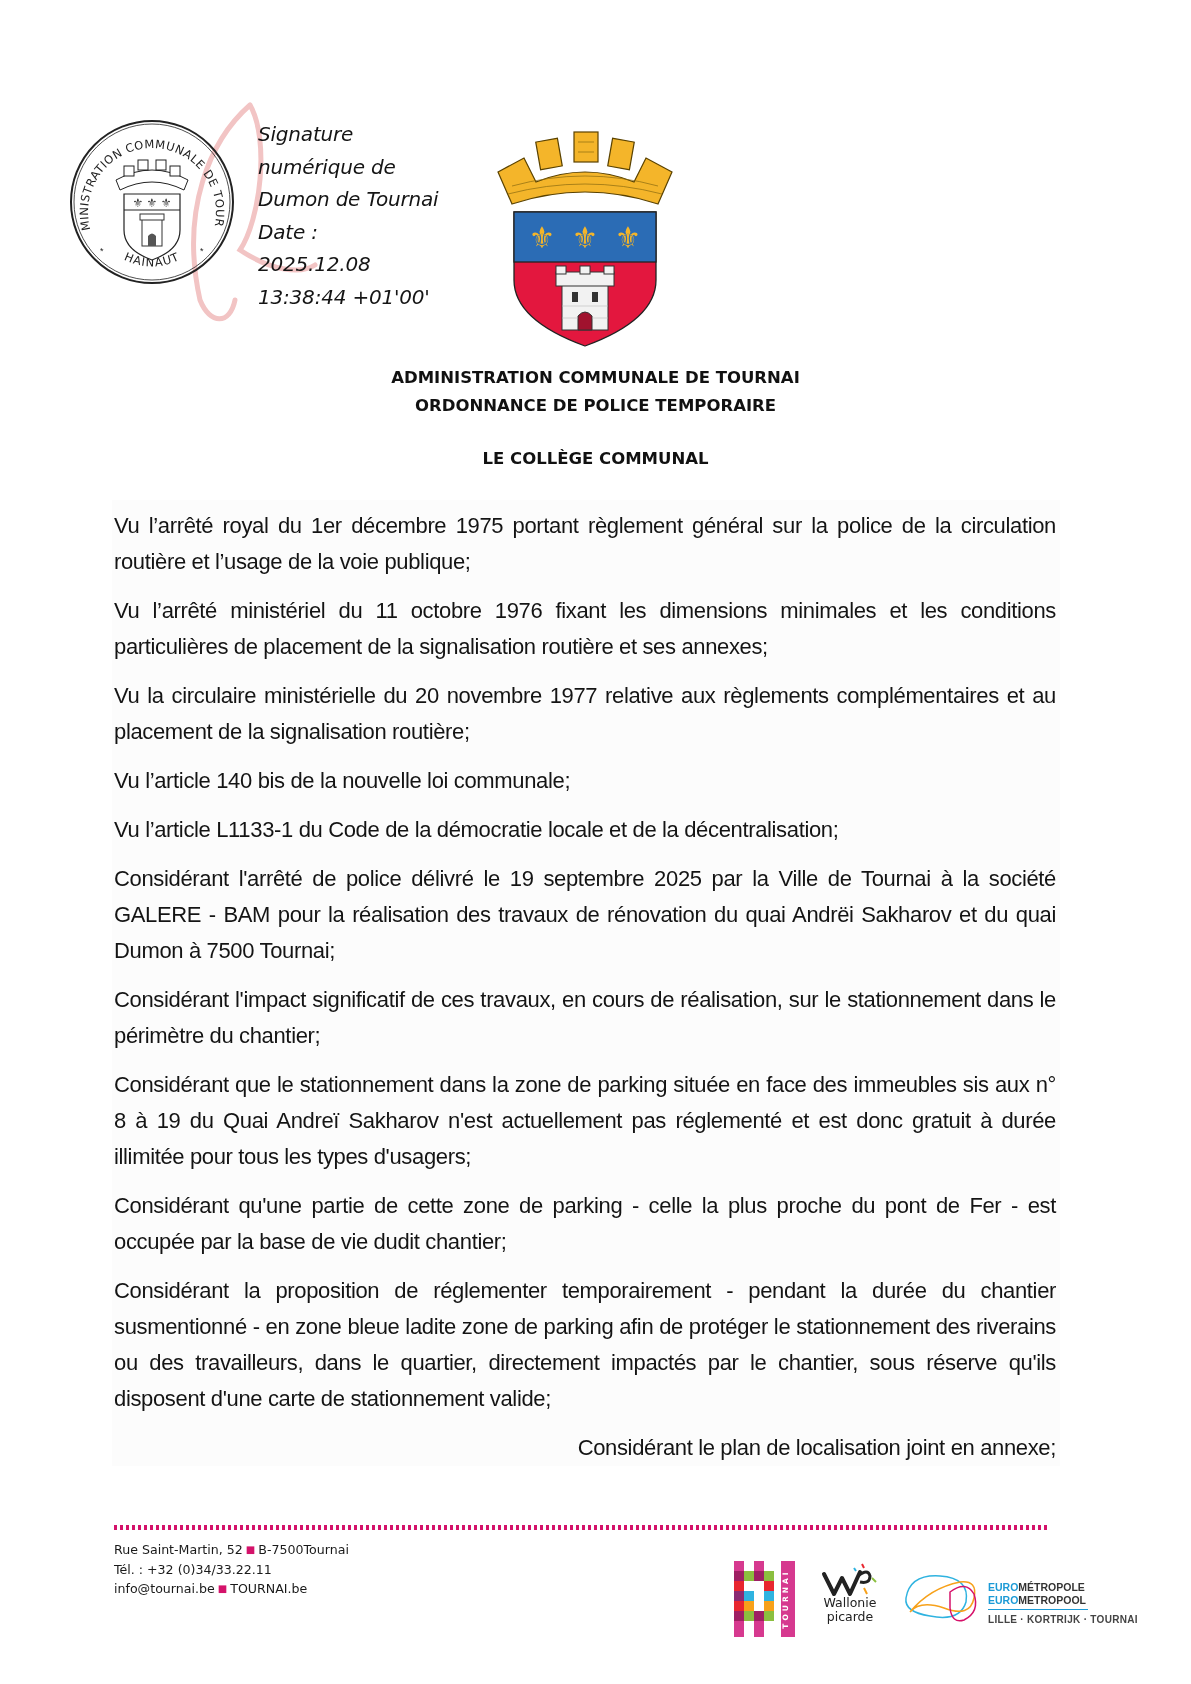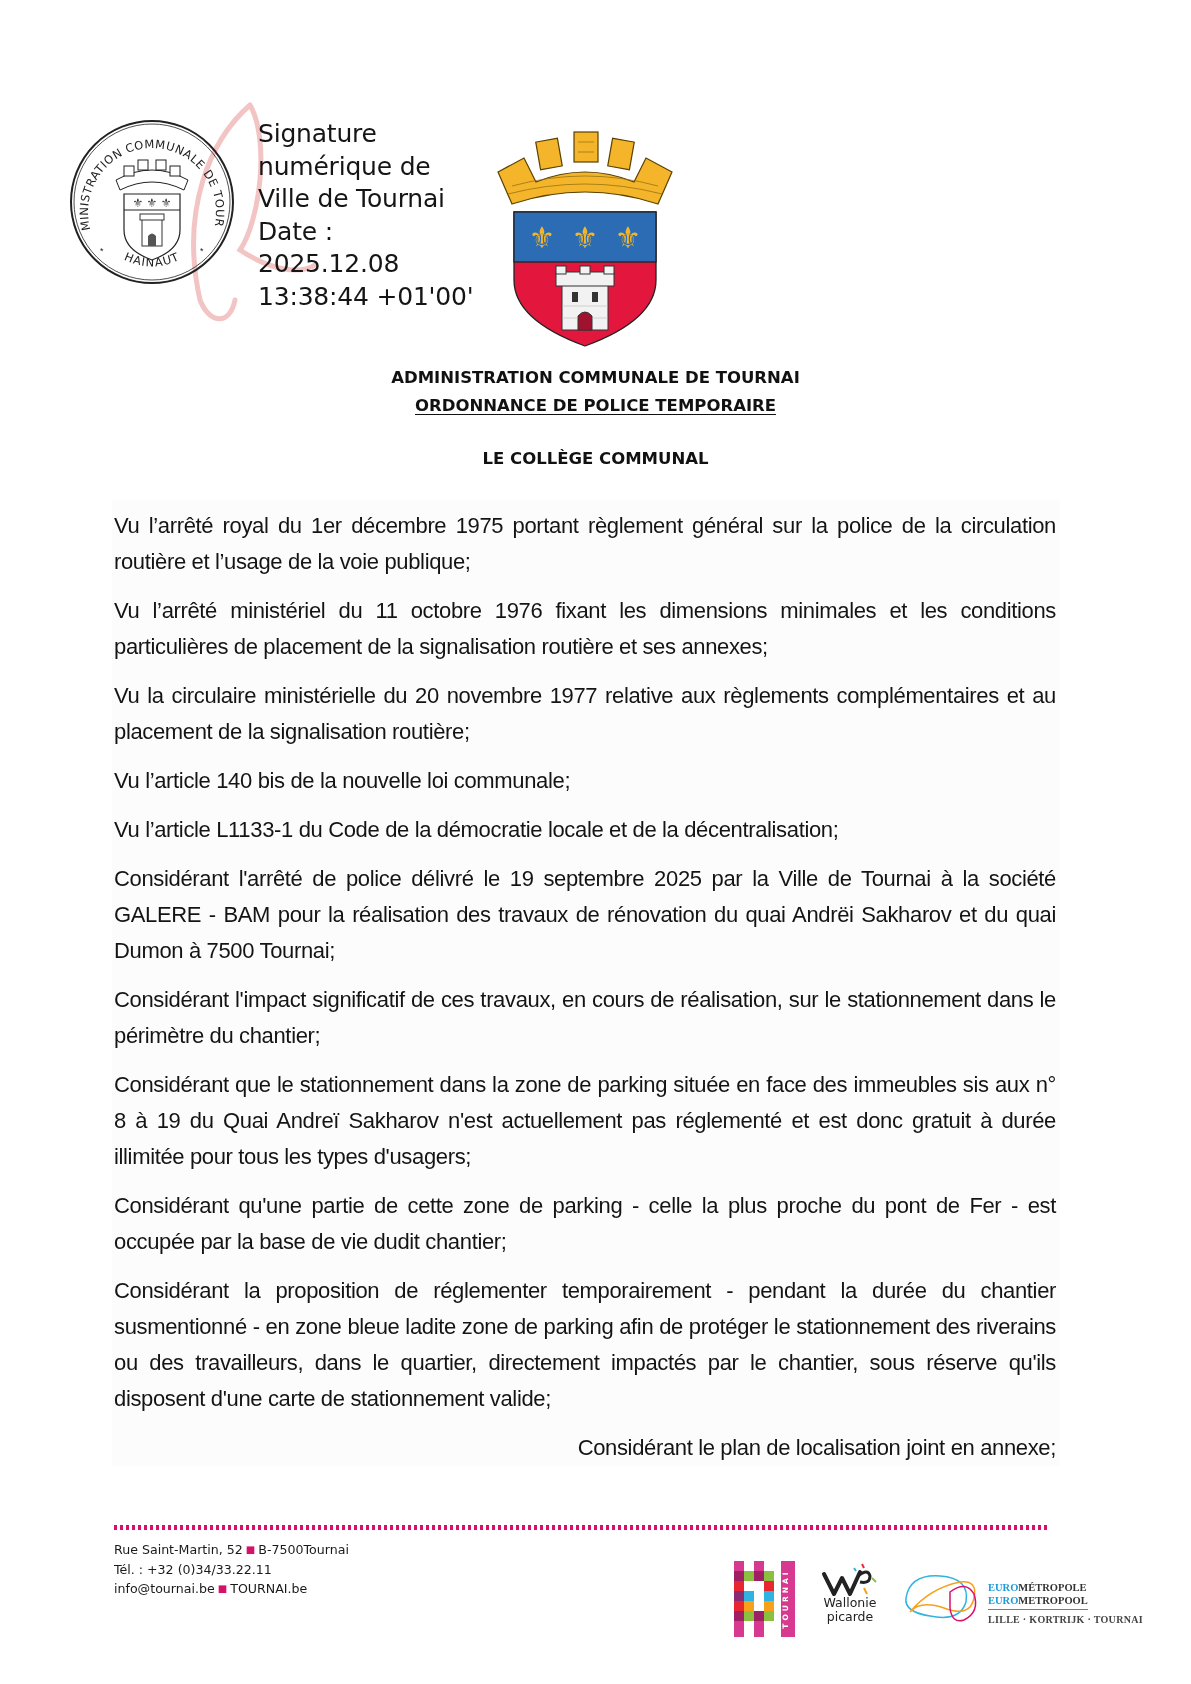--- a/index.html
+++ b/index.html
@@ -1,45 +1,45 @@
 <!DOCTYPE html>
 <html><head>
 <meta charset="utf-8">
 <style>
   html, body { margin: 0; padding: 0; background: #ffffff; }
   body { width: 1191px; height: 1684px; position: relative; overflow: hidden; font-family: "Liberation Sans", sans-serif; color: #111; }
 
   .seal { position: absolute; left: 68px; top: 118px; width: 168px; height: 168px; }
   .sig-ribbon { position: absolute; left: 140px; top: 100px; width: 180px; height: 230px; }
-  .sig-text { position: absolute; left: 258px; top: 118px; font-family: "DejaVu Sans", sans-serif; font-size: 25px; line-height: 32.6px; color: #151515; letter-spacing: -0.2px; }
+  .sig-text { position: absolute; left: 258px; top: 118px; font-family: "DejaVu Sans", sans-serif; font-size: 20px; line-height: 32.6px; color: #151515; letter-spacing: -0.2px; font-style: italic; }
   .sig-text div { white-space: nowrap; }
 
   .crest { position: absolute; left: 492px; top: 124px; width: 186px; height: 230px; }
 
   .headings { position: absolute; left: 0; width: 1191px; text-align: center; font-family: "DejaVu Sans", sans-serif; font-weight: bold; font-size: 16.5px; color: #111; }
   .h1 { top: 368px; }
-  .h2 { top: 396px; text-decoration: underline; text-underline-offset: 3px; }
+  .h2 { top: 396px; text-underline-offset: 3px; }
   .h3 { top: 449px; }
 
   .body-block { position: absolute; left: 112px; top: 500px; width: 948px; height: 966px; background: #fcfcfc; }
   .para { position: absolute; left: 114px; width: 942px; font-family: "Liberation Sans", sans-serif; font-size: 22px; line-height: 36px; color: #141414; text-align: justify; letter-spacing: -0.35px; word-spacing: 0px; }
   .para.last-left { text-align: right; }
 
   .footer-rule { position: absolute; left: 114px; top: 1525px; width: 936px; height: 5px;
     background-image: repeating-linear-gradient(90deg, #d4126a 0 3px, transparent 3px 6px); }
   .footer-addr { position: absolute; left: 114px; top: 1540px; font-family: "DejaVu Sans", sans-serif; font-size: 12.6px; line-height: 19.5px; color: #1a1a1a; }
   .footer-addr .dot { color: #d4126a; font-size: 10px; padding: 0 3px; vertical-align: 1px; }
 
   .logo-tournai { position: absolute; left: 734px; top: 1561px; width: 62px; height: 76px; }
   .logo-wallonie { position: absolute; left: 814px; top: 1562px; width: 72px; height: 78px; }
   .wp-mark { position: absolute; left: 6px; top: 0; width: 58px; height: 36px; }
   .wp-text { position: absolute; left: 0; top: 34px; width: 72px; text-align: center; font-family: "DejaVu Sans", sans-serif; font-size: 12.5px; line-height: 14px; color: #222; }
   .logo-euro { position: absolute; left: 900px; top: 1568px; width: 190px; height: 70px; }
   .euro-loops { position: absolute; left: 0; top: 0; width: 86px; height: 60px; }
-  .euro-text { position: absolute; left: 88px; top: 13px; font-family: Liberation Serif, serif; font-weight: bold; font-size: 10.5px; line-height: 13px; color: #333; white-space: nowrap; }
+  .euro-text { position: absolute; left: 88px; top: 13px; font-family: Liberation Sans, sans-serif; font-weight: bold; font-size: 10.5px; line-height: 13px; color: #333; white-space: nowrap; }
   .euro-text .blue { color: #1b9ad6; }
   .euro-text .rule { width: 100px; height: 1px; background: #1b9ad6; margin: 2px 0 3px; }
   .euro-text .sub { font-size: 10px; font-weight: bold; letter-spacing: 0.3px; color: #444; }
 </style>
 </head>
 <body>
 
 <svg class="sig-ribbon" viewBox="0 0 180 230">
   <path d="M110 5 C 70 40, 40 110, 60 200 C 70 225, 90 225, 95 200 M110 5 C 130 40, 120 120, 100 150 C 130 170, 160 175, 175 165" fill="none" stroke="#f2c4c4" stroke-width="5" stroke-linecap="round"></path>
 </svg>
@@ -70,21 +70,21 @@
   <rect x="74" y="100" width="20" height="28" fill="#fff" stroke="#333" stroke-width="1"></rect>
   <rect x="72" y="96" width="24" height="6" fill="#fff" stroke="#333" stroke-width="1"></rect>
   <path d="M80 128 L80 118 Q84 113 88 118 L88 128" fill="#555"></path>
   <text x="32" y="136" font-size="9" fill="#222">*</text>
   <text x="132" y="136" font-size="9" fill="#222">*</text>
 </svg>
 
 <div class="sig-text">
   <div>Signature</div>
   <div>numérique de</div>
-  <div>Ville de Tournai</div>
+  <div>Dumon de Tournai</div>
   <div>Date :</div>
   <div>2025.12.08</div>
   <div>13:38:44 +01'00'</div>
 </div>
 
 <svg class="crest" viewBox="0 0 186 230">
 
   <path d="M6 48 L32 34 L44 58 Q93 38 142 58 L154 34 L180 48 L166 80 Q93 56 20 80 Z" fill="#f4b52a" stroke="#5a4200" stroke-width="1.2"></path>
   <rect x="46" y="16" width="22" height="28" fill="#f4b52a" stroke="#5a4200" stroke-width="1.2" transform="rotate(-10 57 30)"></rect>
   <rect x="82" y="8" width="24" height="30" fill="#f4b52a" stroke="#5a4200" stroke-width="1.2"></rect>

